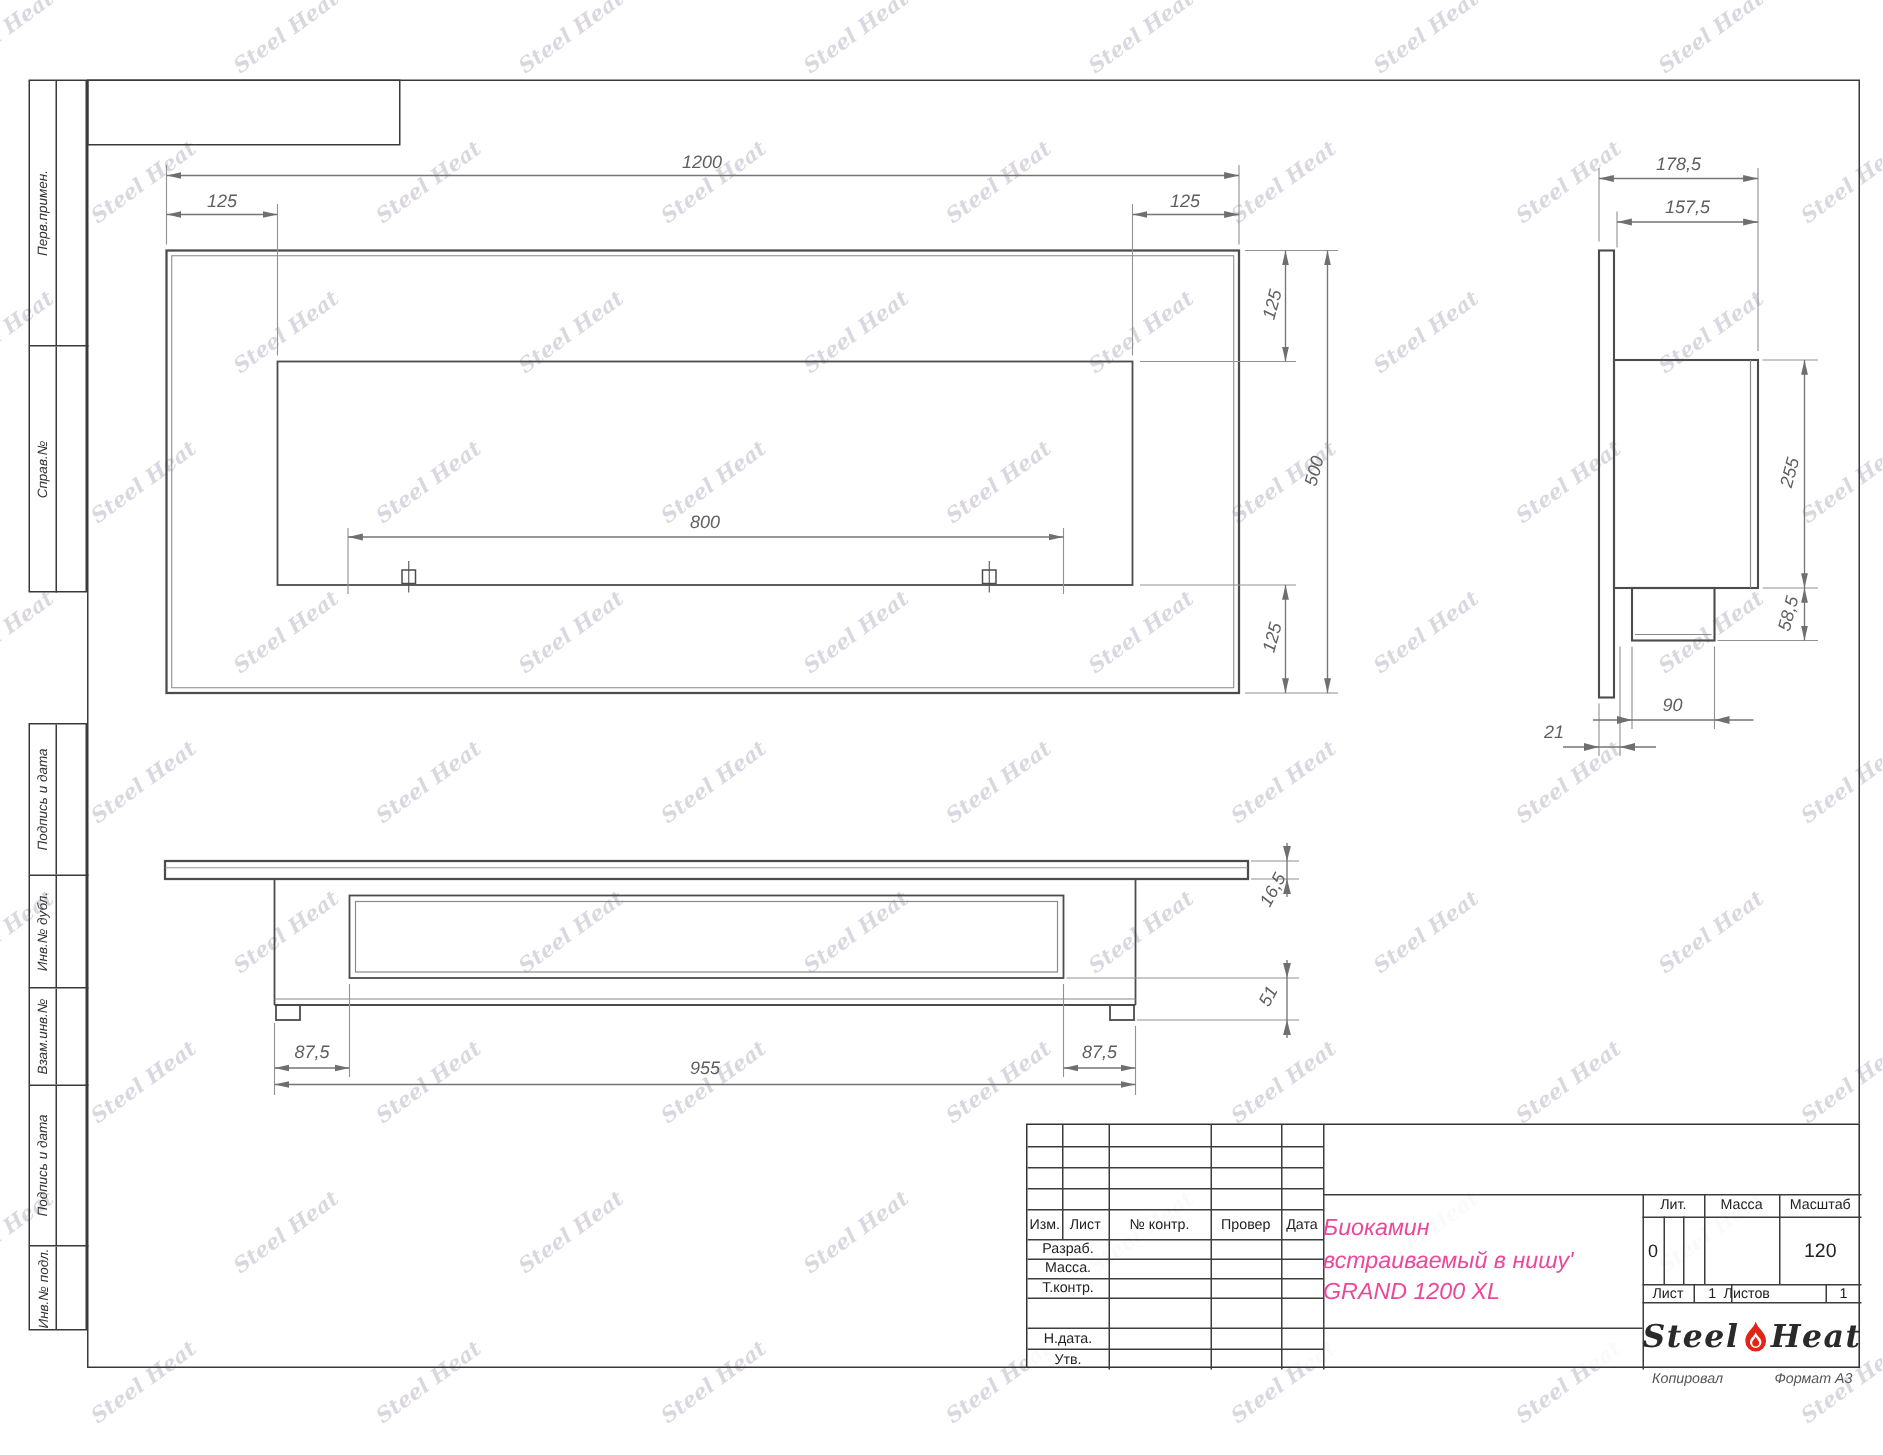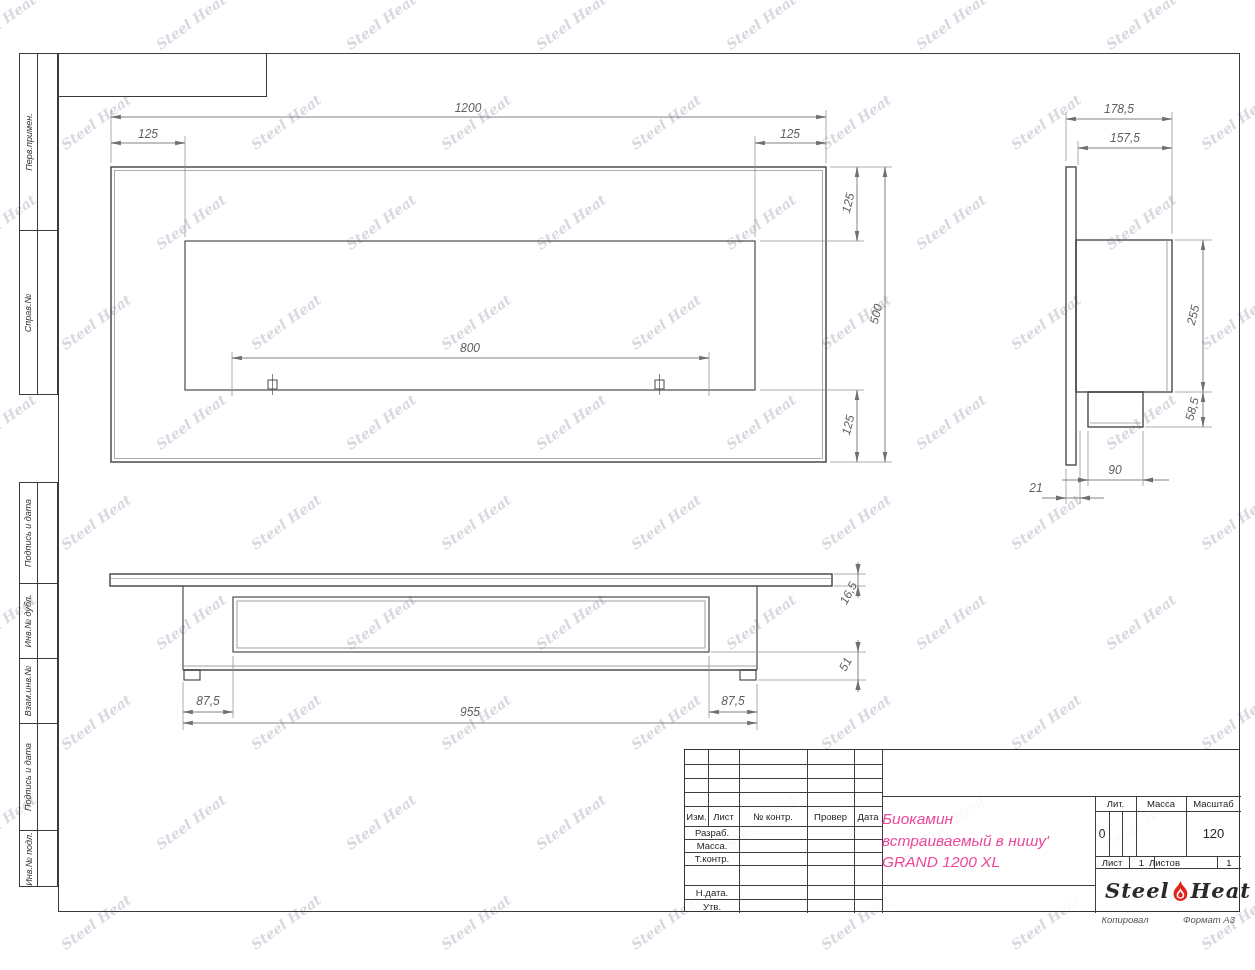--- a/index.html
+++ b/index.html
@@ -350,21 +350,21 @@
     <div class="txt" style="left:501px;top:46px;width:55px;height:15px;">Масштаб</div>
     <div class="txt" style="left:410px;top:61px;width:14px;height:45px;font-size:12px;">0</div>
     <div class="txt" style="left:451px;top:61px;width:50px;height:45px;font-size:12px;"></div>
     <div class="txt" style="left:501px;top:61px;width:55px;height:45px;font-size:13px;">120</div>
 
     <div class="txt" style="left:410px;top:106px;width:34px;height:12px;">Лист</div>
     <div class="txt" style="left:444px;top:106px;width:25px;height:12px;">1</div>
     <div class="txt" style="left:448px;top:106px;width:63px;height:12px;">Листов</div>
     <div class="txt" style="left:532px;top:106px;width:24px;height:12px;">1</div>
 
-    <div class="logo-cell" style="left:420px;top:118px;width:146px;height:45px;align-items:center;">
+    <div class="logo-cell" style="left:410px;top:118px;width:146px;height:45px;align-items:center;">
       <span class="logo-word">Steel</span>
       <svg width="22" height="28" viewBox="0 0 22 28">
         <path d="M11,1 C13,8 20,10 20,18 A9,9 0 0 1 2,18 C2,10 9,8 11,1 z" fill="#e02418"></path>
         <path d="M11,10 C12,14 16,15 16,19 A5,5 0 0 1 6,19 C6,15 10,14 11,10 z" fill="#ffffff"></path>
         <path d="M11,14 C11.7,16.5 14,17.2 14,19.6 A3,3 0 0 1 8,19.6 C8,17.2 10.3,16.5 11,14 z" fill="#e02418"></path>
       </svg>
       <span class="logo-word">Heat</span>
     </div>
   </div>
 

